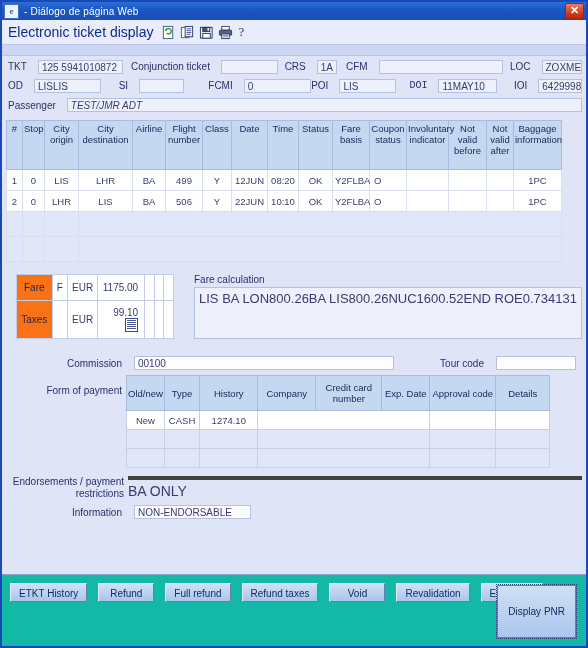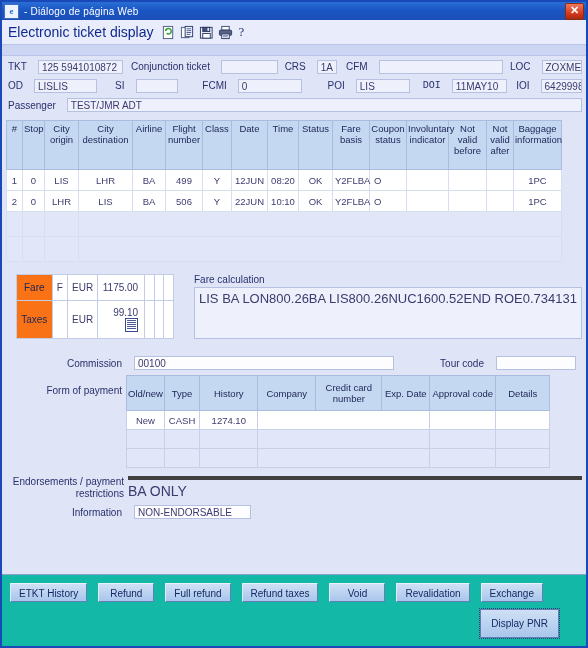--- a/index.html
+++ b/index.html
@@ -163,24 +163,24 @@
   .btnrow{display:flex;gap:11px;}
   .btn{
     background:linear-gradient(to bottom,#cfe0f5,#a9c6ec);
     border:1px solid #5f7fb5;border-top-color:#e9f1fb;border-left-color:#e0eaf8;
     color:#152a63;font-size:10px;
     padding:3px 8px;height:19px;box-sizing:border-box;
     line-height:13px;white-space:nowrap;cursor:pointer;
     min-width:56px;text-align:center;
   }
   .btn-pnr{
-    position:absolute;right:27px;bottom:8px;
+    position:absolute;right:10px;bottom:8px;
     background:linear-gradient(to bottom,#cfe0f5,#a9c6ec);
     border:1px solid #5f7fb5;outline:1px dotted #2a3f78;
-    color:#152a63;font-size:10px;padding:8px 10px;cursor:pointer;
+    color:#152a63;font-size:10px;padding:20px 10px;cursor:pointer;
   }
 </style>
 </head>
 <body>
 
 <div class="window">
 
   <div class="titlebar">
     <div class="tb-icon">e</div>
     <div class="tb-title">- Diálogo de página Web</div>
@@ -235,31 +235,31 @@
       <span class="inp" style="width:56px;">ZOXMEE</span>
     </div>
 
     <div class="frow">
       <span class="lbl">OD</span>
       <span class="inp" style="width:87px;">LISLIS</span>
       <span class="lbl" style="padding-left:18px;">SI</span>
       <span class="inp" style="width:58px;"></span>
       <span class="lbl" style="padding-left:24px;">FCMI</span>
       <span class="inp" style="width:88px;">0</span>
-      <span class="lbl" style="padding-left:26px;">POI</span>
+      <span class="lbl" style="padding-left:0;">POI</span>
       <span class="inp" style="width:74px;">LIS</span>
       <span class="lbl" style="padding-left:13px;font-family:Liberation Mono, monospace;">DOI</span>
       <span class="inp" style="width:76px;">11MAY10</span>
-      <span class="lbl" style="padding-left:9px;">IOI</span>
+      <span class="lbl" style="padding-left:17px;">IOI</span>
       <span class="inp" style="width:56px;">64299981</span>
     </div>
 
     <div class="passrow">
       <span class="lbl">Passenger</span>
-      <span class="inp" style="width:520px;">TEST/JMR  ADT</span>
+      <span class="inp" style="width:520px;font-style:italic;">TEST/JMR  ADT</span>
     </div>
 
     <table class="ctable">
       <colgroup>
         <col style="width:16px">
           <col style="width:22px">
           <col style="width:34px">
           <col style="width:54px">
         <col style="width:33px">
           <col style="width:37px">

